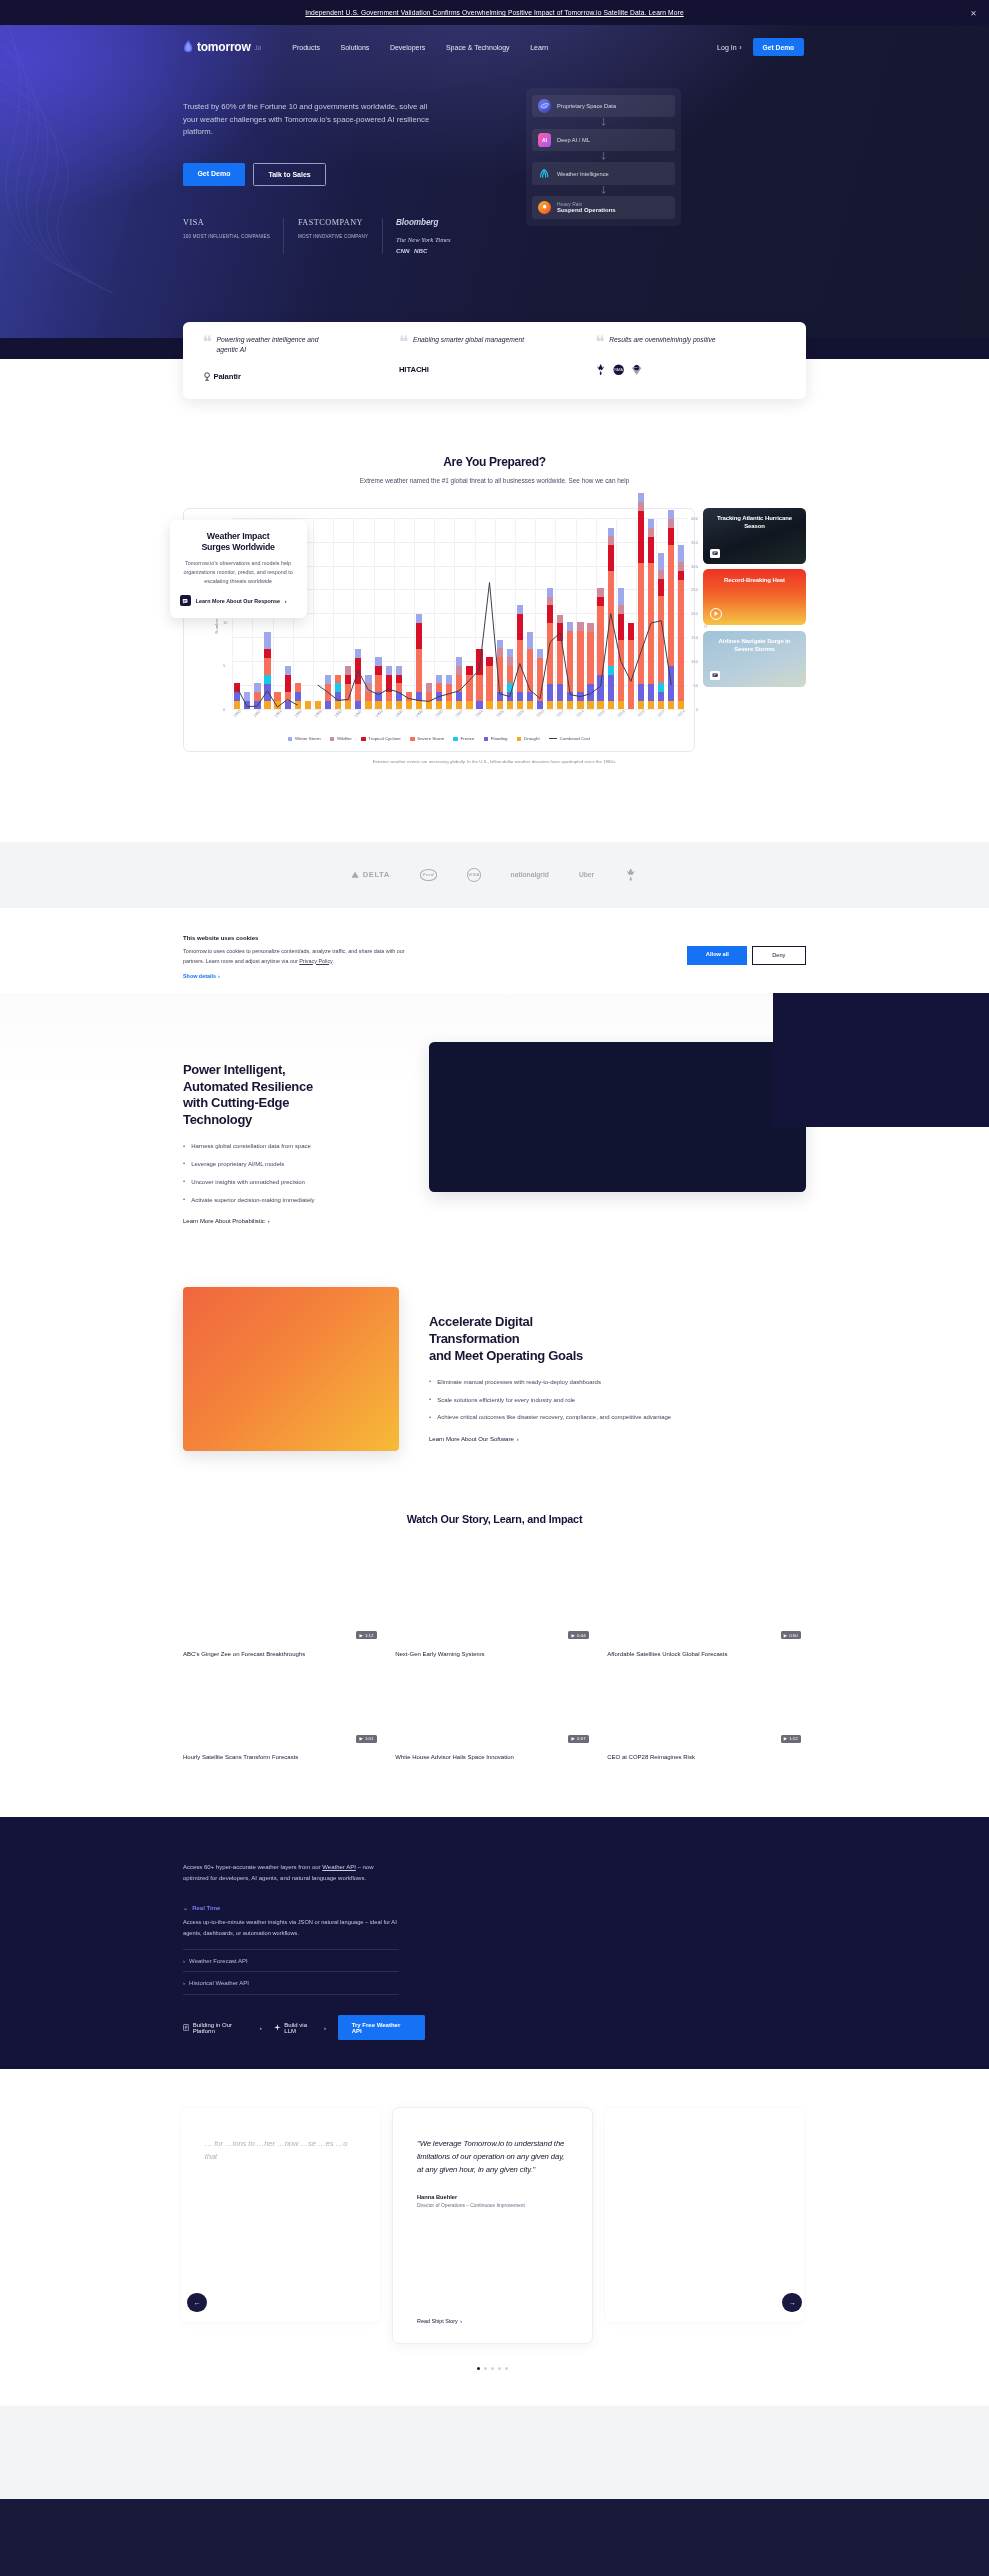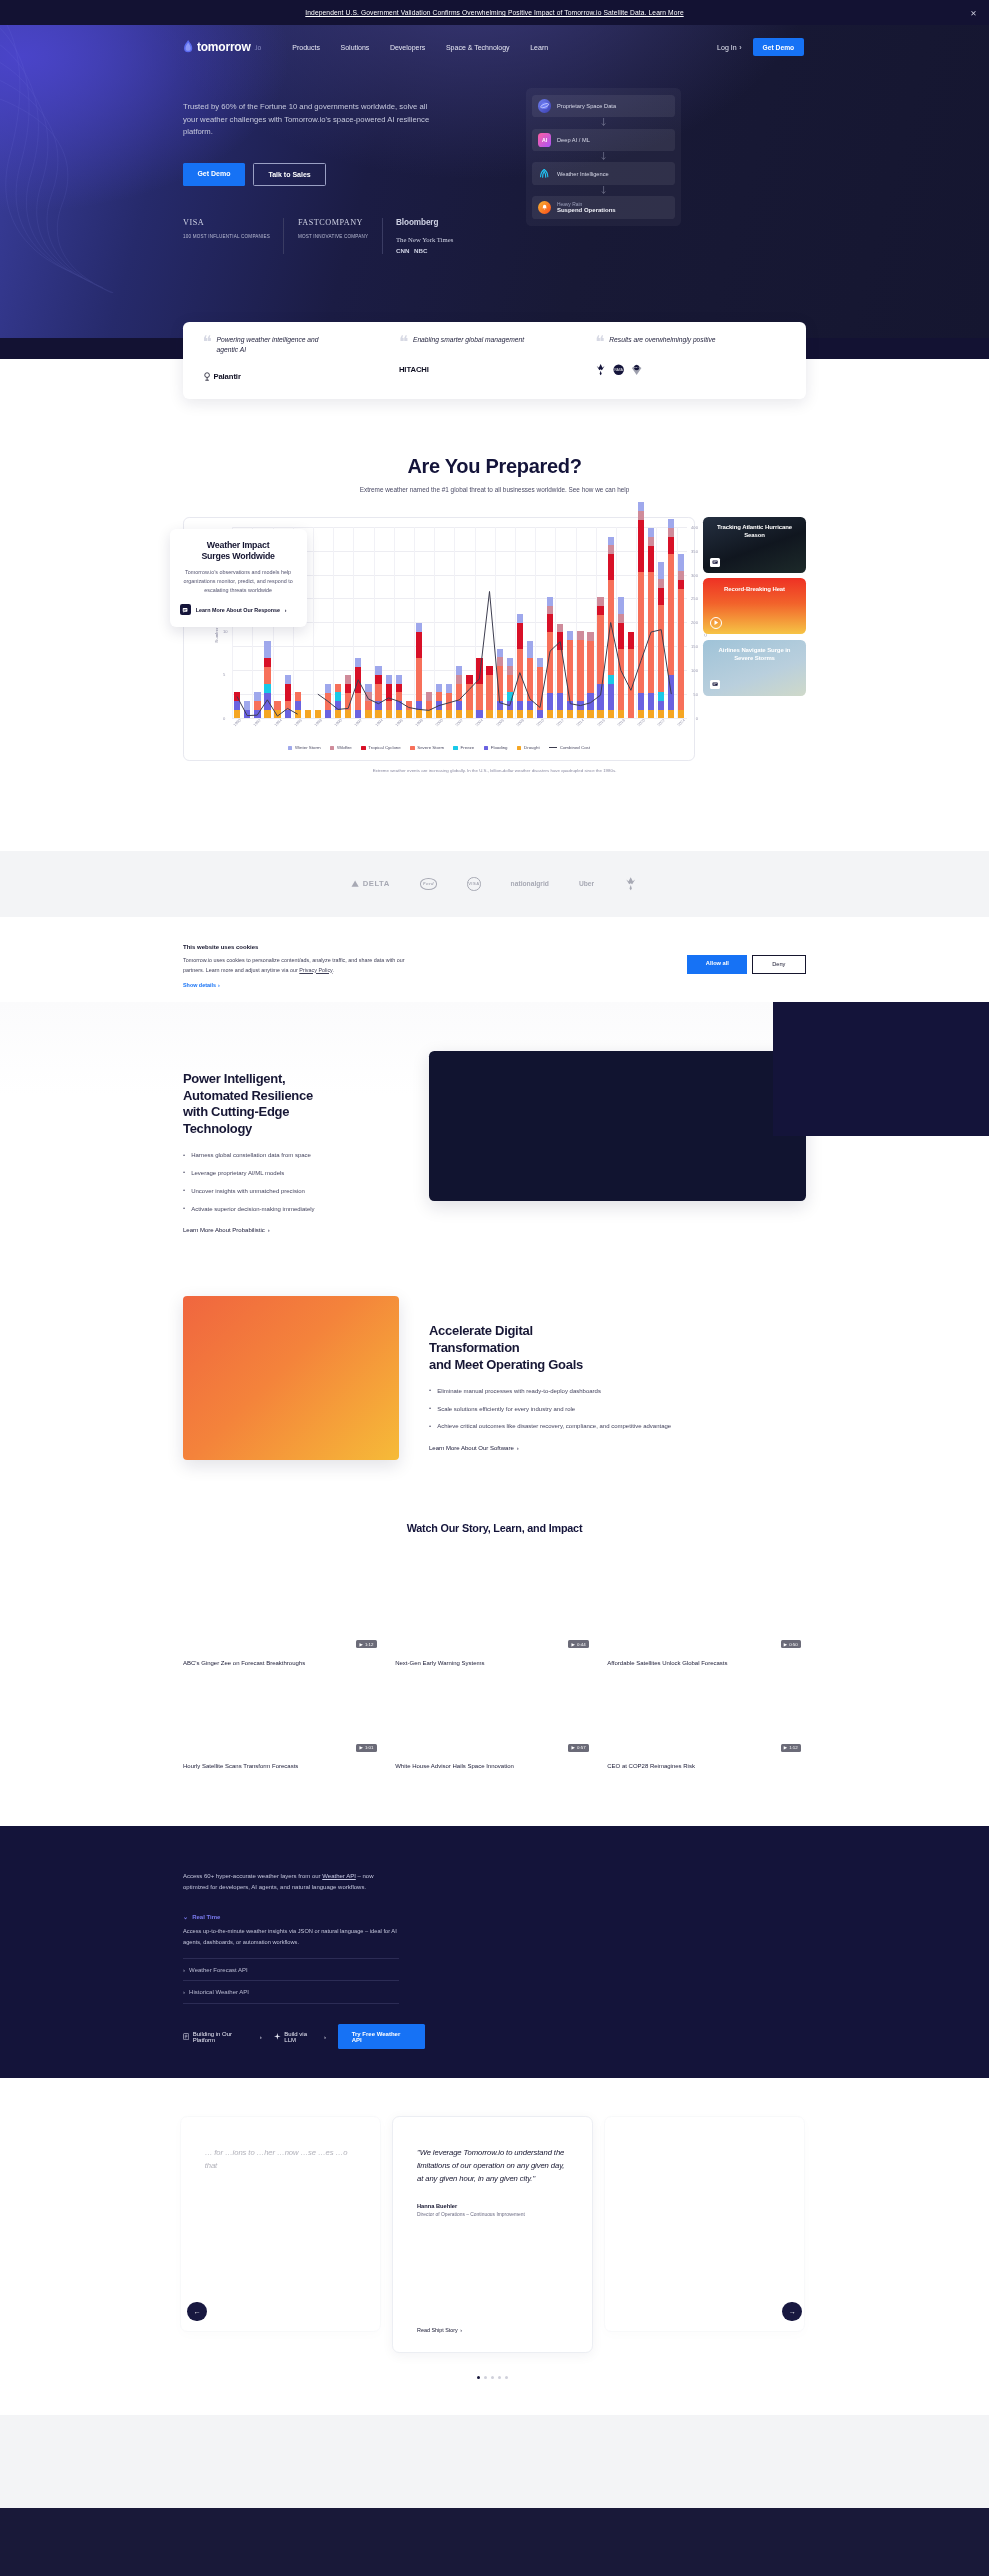--- a/index.html
+++ b/index.html
@@ -46,21 +46,21 @@
   .hero-body { position:relative; z-index:4; display:flex; padding:18.5px 183px 0 183px; }
   .hero-left { width:319px; }
   .hero-h1 { color:#fff; font-size:27px; line-height:1.14; font-weight:700; letter-spacing:-0.6px; }
   .hero-sub { color:#c7cade; font-size:7.7px; line-height:1.65; margin-top:13.4px; max-width:252px; }
   .hero-cta { display:flex; gap:8.2px; margin-top:24px; }
   .btn-primary { background:#1672f5; color:#fff; font-size:7px; font-weight:700; padding:7.2px 14.4px; border-radius:1.5px; cursor:pointer; }
   .btn-ghost { border:0.5px solid #9aa0c4; color:#fff; font-size:7px; font-weight:700; padding:7.2px 14.4px; border-radius:1.5px; cursor:pointer; background:transparent; }
 
   .awards { display:flex; margin-top:32px; color:#cfd2e4; }
   .award { padding-right:13.4px; margin-right:13.4px; border-right:0.5px solid #3a3c63; }
-  .award:last-child { border-right:none; }
+  .award:last-child { border-right:none;font-style:italic; }
   .award-logo { font-size:8.2px; letter-spacing:0.5px; margin-bottom:5.2px; font-family:"Liberation Serif", serif; }
   .award-logo.sans { font-family:"Liberation Sans", sans-serif; font-weight:700; letter-spacing:-0.1px; }
   .award-sub { font-size:4.6px; line-height:1.55; letter-spacing:0.2px; color:#b9bcd4; }
   .award-media { display:flex; flex-direction:column; gap:3.6px; }
   .nyt { font-family:"Liberation Serif", serif; font-size:6.7px; }
   .cnnrow { display:flex; align-items:center; gap:4.6px; font-size:6.2px; font-weight:700; }
 
   .hero-right { margin-left:24px; width:155px; }
   .flowcard { background:rgba(255,255,255,.045); border-radius:5.2px; padding:7.2px 6.2px; }
   .flowrow { background:rgba(255,255,255,.07); border-radius:3.6px; display:flex; align-items:center; gap:5.7px; padding:4.6px 5.7px; }
@@ -86,21 +86,21 @@
   .qcol { flex:1; }
   .qhead { display:flex; gap:4.6px; }
   .qmark { color:#d7d9e4; font-size:17.5px; line-height:.82; font-family:"Liberation Serif", serif; }
   .qtext { font-style:italic; font-size:6.7px; line-height:1.55; color:#1c1c38; max-width:113px; }
   .qlogos { margin-top:13.4px; display:flex; align-items:center; gap:6.7px; min-height:14.4px; }
   .qlogo-text { font-size:7.7px; font-weight:700; letter-spacing:-0.1px; color:#0f0f22; display:flex; align-items:center; gap:2.6px; }
   .badge-circ { width:11.3px; height:13.4px; }
 
   
   .prepared { padding:40px 0 0 0; text-align:center; background:#fff; }
-  .prep-h2 { font-size:20px; font-weight:700; color:#14143a; letter-spacing:-0.3px; }
+  .prep-h2 { font-size:12px; font-weight:700; color:#14143a; letter-spacing:-0.3px; }
   .prep-sub { font-size:6.4px; color:#4b4b66; margin-top:8.2px; }
 
   .chartzone { display:flex; padding:24px 183px 0 183px; gap:8.2px; align-items:flex-start; position:relative; }
   .chartcard { position:relative; flex:1; border:0.5px solid #e7e8ef; border-radius:6.2px; padding:9.3px 7.2px 7.2px 7.2px; background:#fff; }
   .chart-overlay {
     position:absolute; left:-14.4px; top:11.3px; width:137px; background:#fff;
     border-radius:6.2px; box-shadow:0 4.1px 13.4px rgba(20,20,55,.12); padding:10.3px 10.3px 11.3px 10.3px; z-index:6;
   }
   .ov-h3 { font-size:8.8px; font-weight:700; line-height:1.28; color:#12122e; letter-spacing:-0.2px; }
   .ov-p { font-size:5.4px; line-height:1.62; color:#545470; margin-top:6.2px; }

